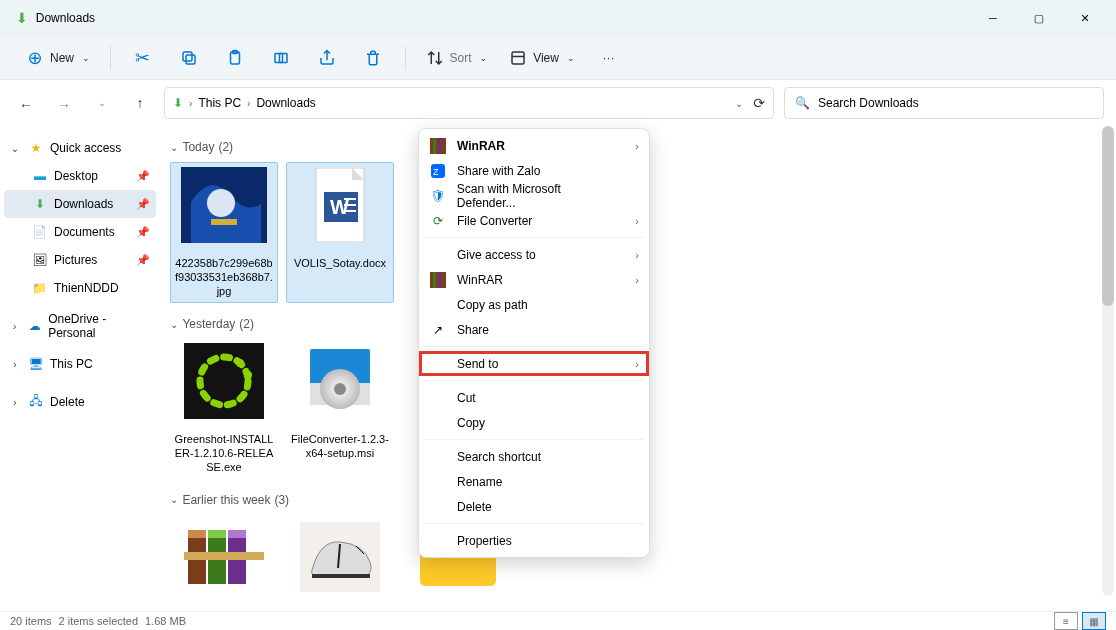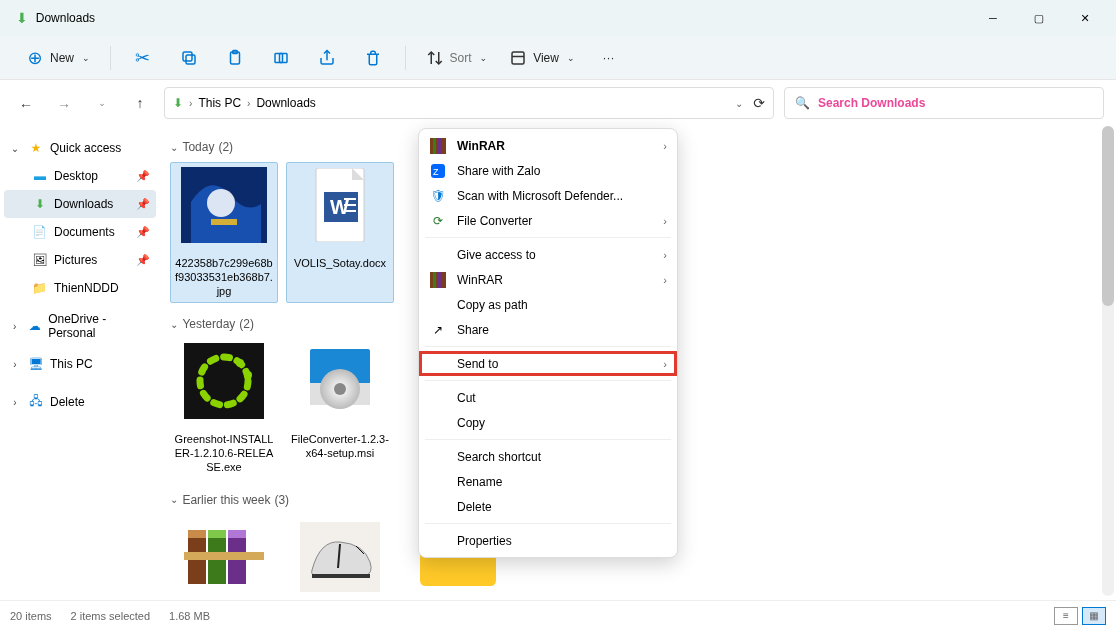--- a/index.html
+++ b/index.html
@@ -33,27 +33,27 @@
 .pin { color:#888; font-size:11px; }
 .ic { width:16px; height:16px; display:inline-flex; align-items:center; justify-content:center; font-size:12px; }
 .main { flex:1; padding:8px 10px; overflow:hidden; position:relative; }
 .group-hdr { display:flex; align-items:center; gap:4px; color:#555; font-size:12px; margin:6px 0 8px 0; }
 .group-hdr .caret { font-size:10px; color:#555; }
 .items { display:flex; gap:8px; flex-wrap:wrap; }
 .file { width:108px; border-radius:2px; padding:4px; display:flex; flex-direction:column; align-items:center; text-align:center; font-size:11px; line-height:1.25; }
 .file.sel { background:#d6e9f8; border:1px solid #9cc8e8; }
 .thumb { width:86px; height:76px; display:flex; align-items:center; justify-content:center; }
 .file .name { margin-top:14px; word-break:break-all; }
-.context-menu { position:absolute; left:418px; top:128px; width:260px; background:#fff; border:1px solid #ddd; border-radius:8px; box-shadow:0 6px 20px rgba(0,0,0,.18); padding:4px 0; z-index:50; }
+.context-menu { position:absolute; left:418px; top:128px; width:232px; background:#fff; border:1px solid #ddd; border-radius:8px; box-shadow:0 6px 20px rgba(0,0,0,.18); padding:4px 0; z-index:50; }
 .cm-item { height:25px; display:flex; align-items:center; padding:0 28px 0 10px; gap:10px; font-size:12px; position:relative; }
 .cm-item .cmi { width:18px; height:18px; display:flex; align-items:center; justify-content:center; font-size:12px; }
 .cm-item .arrow { position:absolute; right:10px; color:#666; font-size:11px; }
 .cm-sep { height:1px; background:#eee; margin:4px 6px; }
 .cm-item.highlight { outline:3px solid #e03a2f; outline-offset:-3px; }
-.statusbar { position:absolute; bottom:0; left:0; right:0; height:30px; display:flex; align-items:center; padding:0 10px; border-top:1px solid #eee; font-size:11px; color:#666; gap:19px; background:#fff; }
+.statusbar { position:absolute; bottom:0; left:0; right:0; height:19px; display:flex; align-items:center; padding:0 10px; border-top:1px solid #eee; font-size:11px; color:#666; gap:7px; background:#fff; }
 .statusbar .right { margin-left:auto; display:flex; gap:4px; }
 .view-btn { width:24px; height:18px; border:1px solid #999; display:flex; align-items:center; justify-content:center; font-size:10px; }
 .view-btn.active { background:#d6e9f8; border-color:#0078d4; }
 .scrollbar { position:absolute; top:126px; right:2px; width:12px; height:470px; background:#f0f0f0; border-radius:6px; }
 .scroll-thumb { width:12px; height:180px; background:#c8c8c8; border-radius:6px; }
 </style>
 </head>
 <body>
 
 <div class="titlebar">
@@ -143,21 +143,21 @@
     <span>This PC</span>
     <span class="chev-right">›</span>
     <span>Downloads</span>
     <div class="aend">
       <span class="chev-right" style="font-size:10px;">⌄</span>
       <span style="color:#333;font-size:14px;">⟳</span>
     </div>
   </div>
   <div class="searchbar">
     <span>🔍</span>
-    <span style="color:#ec4899;font-weight:bold;">Search Downloads</span>
+    <span style="color:#000000;">Search Downloads</span>
   </div>
 </div>
 
 <div class="body">
   <div class="sidebar">
     <div class="tree-item section">
       <span class="exp">⌄</span>
       <span class="ic" style="color:#f5b400;">★</span>
       <span>Quick access</span>
     </div>

